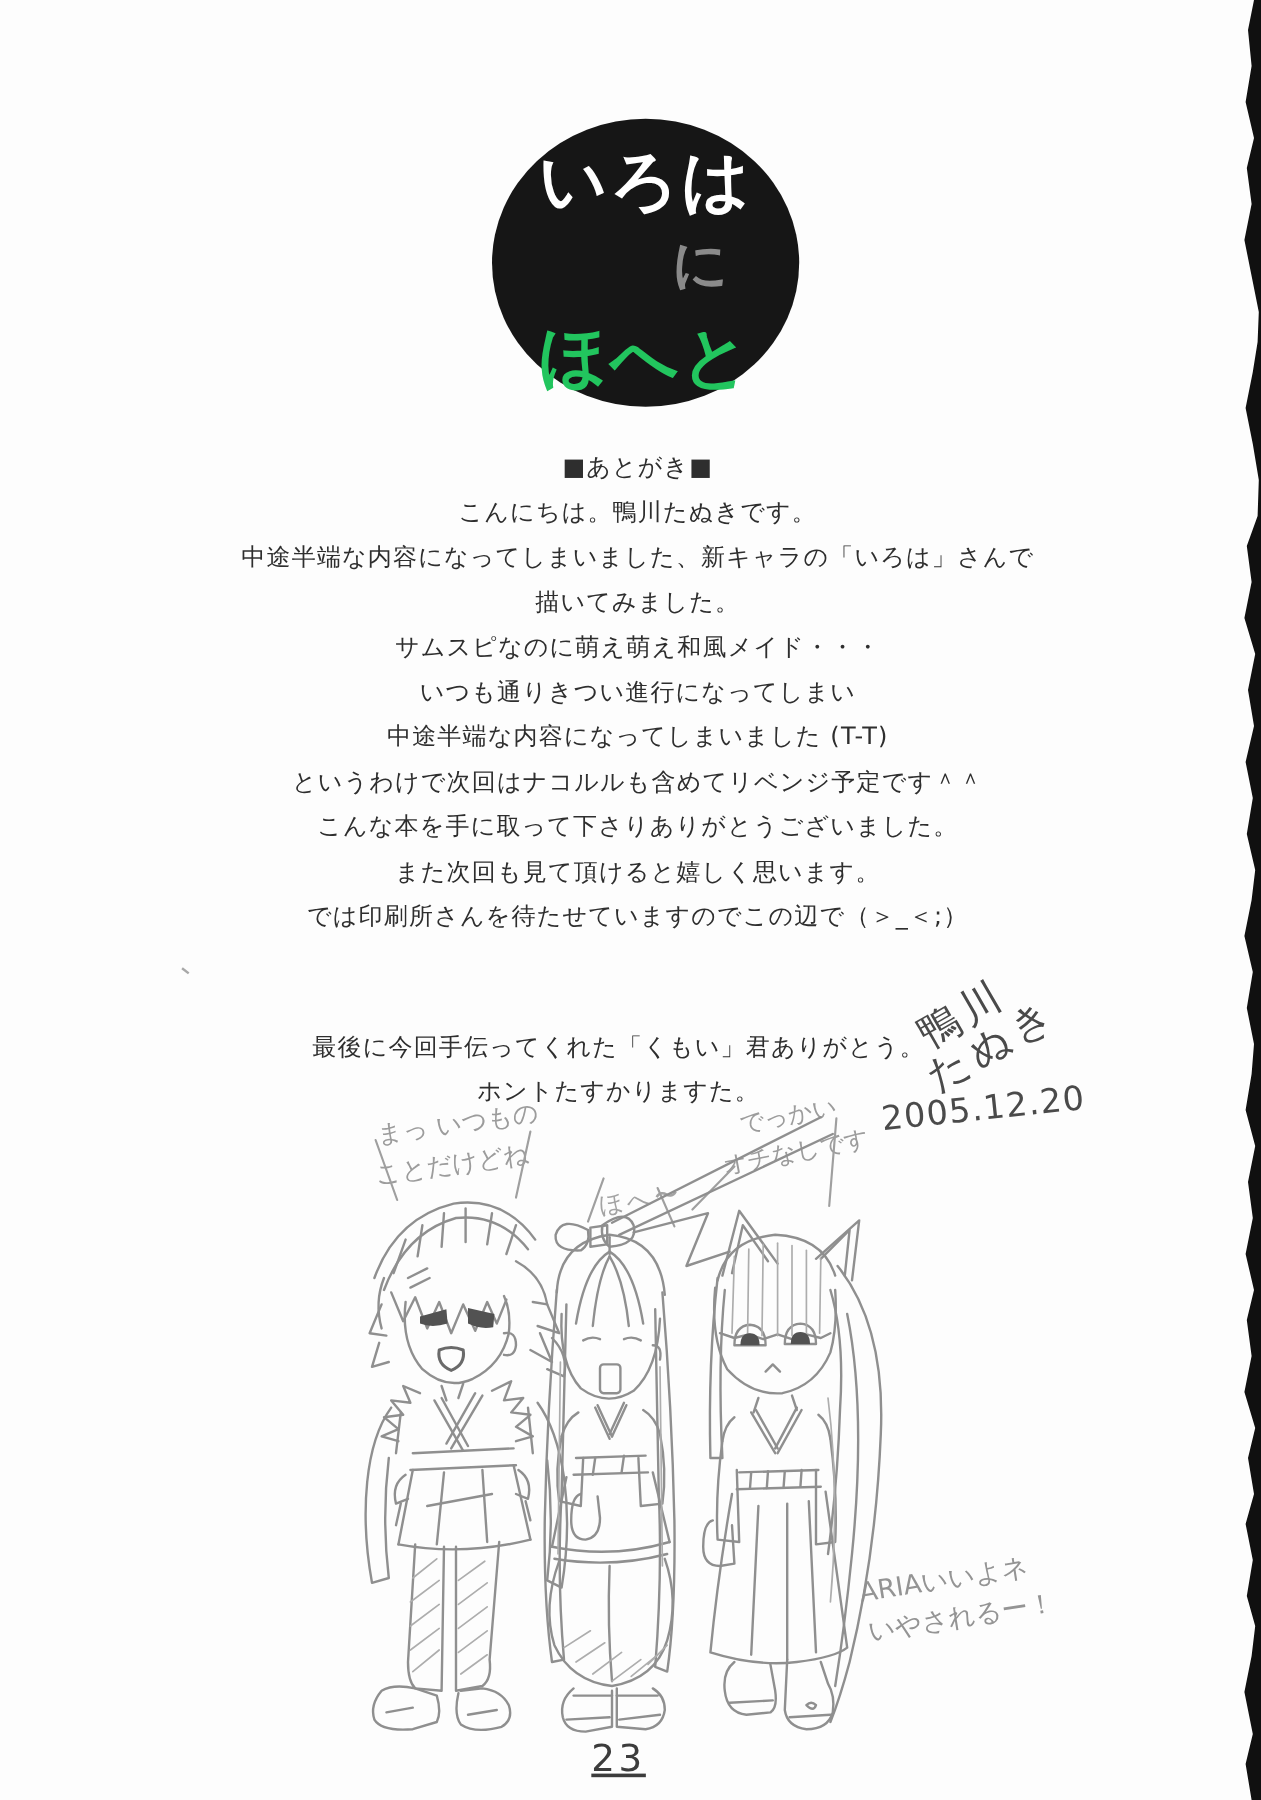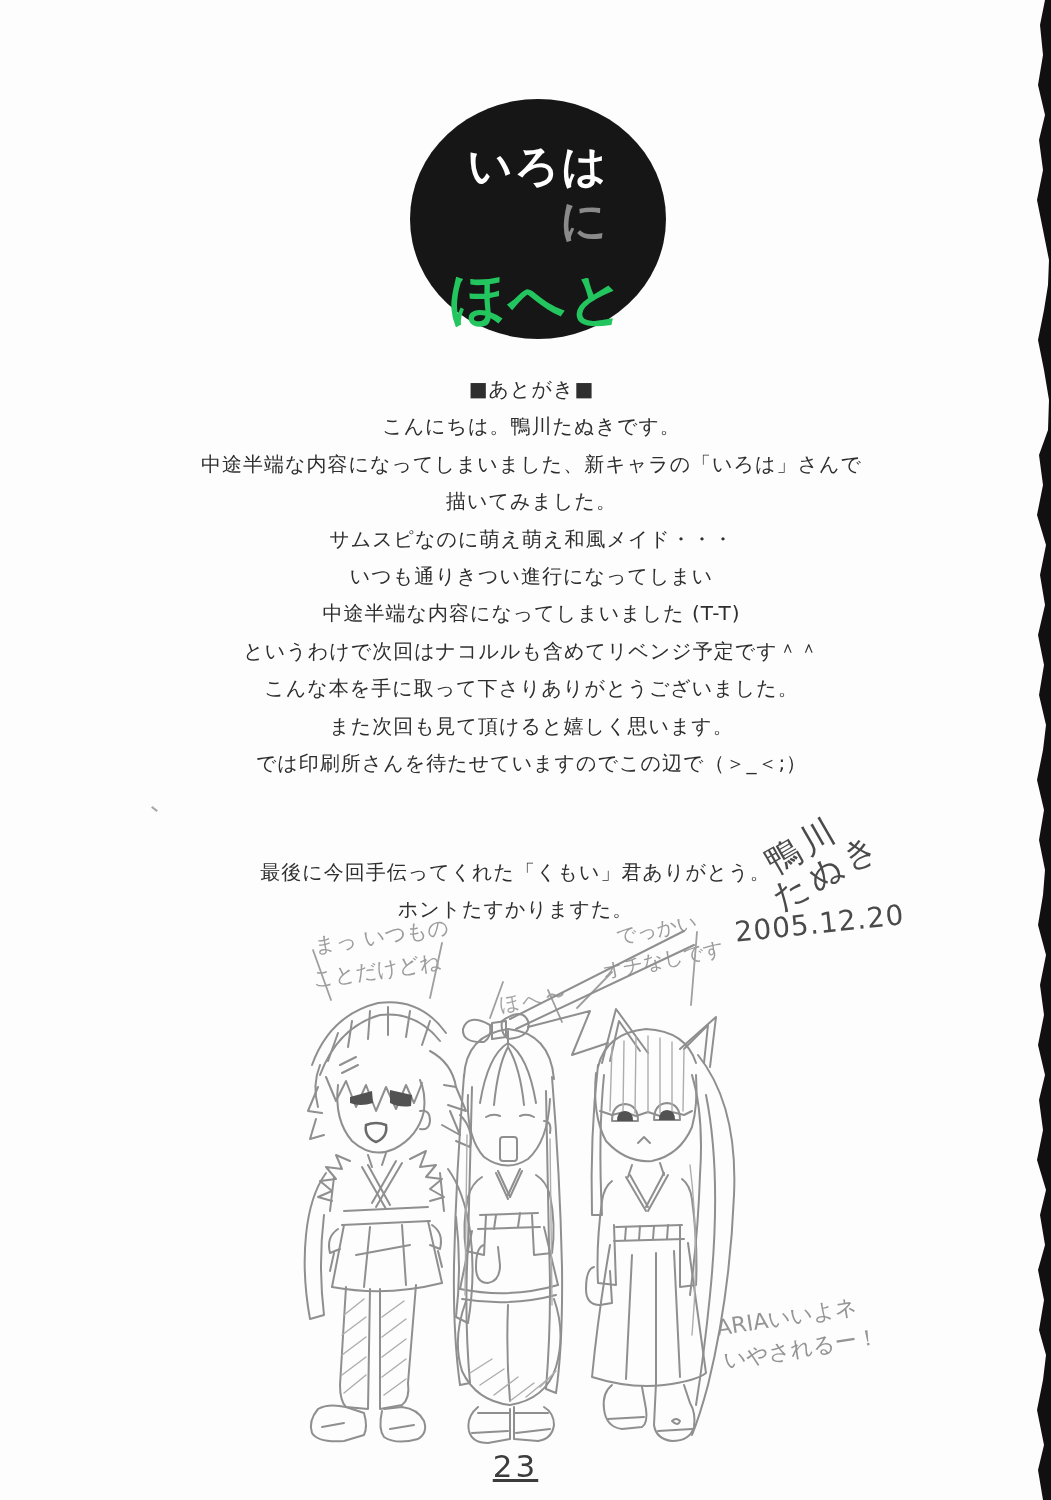--- a/index.html
+++ b/index.html
@@ -8,22 +8,22 @@
     background:#fdfdfd;
     font-family:"DejaVu Sans","Liberation Sans",sans-serif;
   }
   .page{position:absolute;inset:0;}
 
   
   .logo{
     position:absolute;left:410px;top:99px;width:256px;height:240px;
     border-radius:50%;font-weight:bold;
   }
-  .logo-l1{position:absolute;top:45px;left:0;width:100%;text-align:center;
-    font-size:44px;letter-spacing:2px;line-height:1;}
+  .logo-l1{position:absolute;top:25px;left:0;width:100%;text-align:center;
+    font-size:56px;letter-spacing:2px;line-height:1;}
   .logo-l2{position:absolute;top:98px;left:150px;font-size:46px;line-height:1;}
   .logo-l3{position:absolute;top:146px;left:0;width:100%;text-align:center;
     font-size:56px;letter-spacing:2px;line-height:1;}
 
   
   .afterword{
     position:absolute;left:16px;top:371px;width:1031px;text-align:center;
     font-size:20px;color:#2e2e2e;
   }
   .aw-line{height:37.4px;line-height:37.4px;letter-spacing:1px;white-space:nowrap;}

